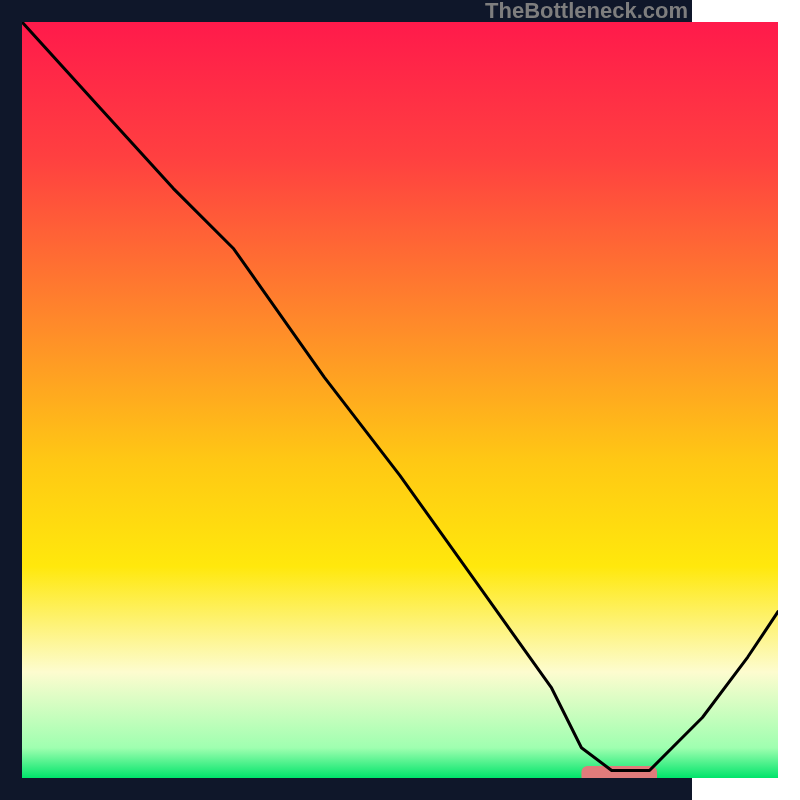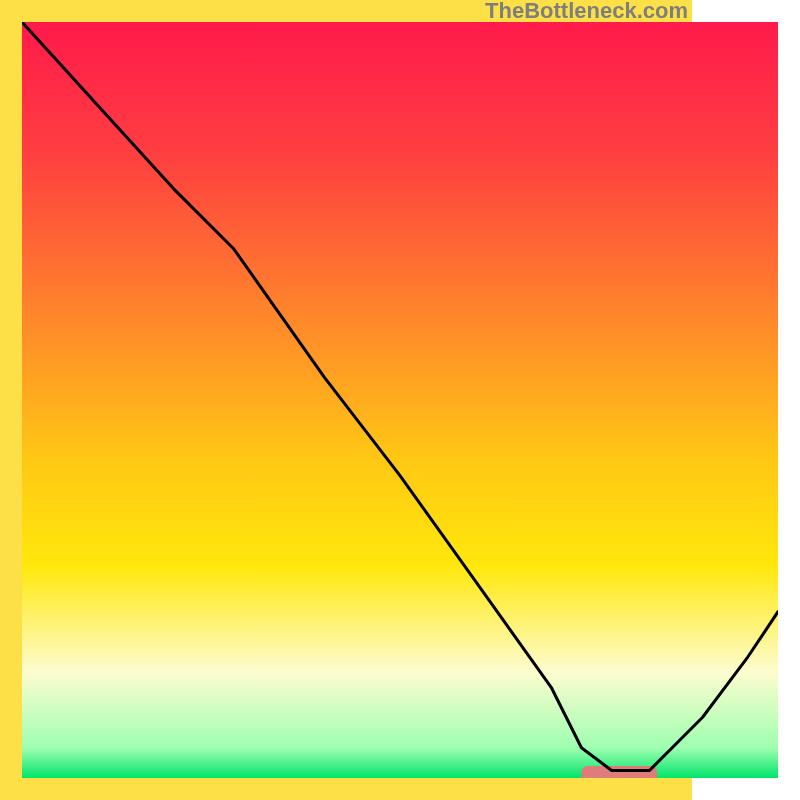--- a/index.html
+++ b/index.html
@@ -6,21 +6,21 @@
     margin: 0;
     padding: 0;
     background: #fff;
     width: 800px;
     height: 800px;
     overflow: hidden;
   }
   .chart-wrap {
     width: 692px;
     height: 800px;
-    background: #fde047;
+    background: #0f172a;
     position: relative;
   }
   .plot {
     position: absolute;
     left: 22px;
     top: 22px;
     width: 756px;
     height: 756px;
     overflow: hidden;
   }

